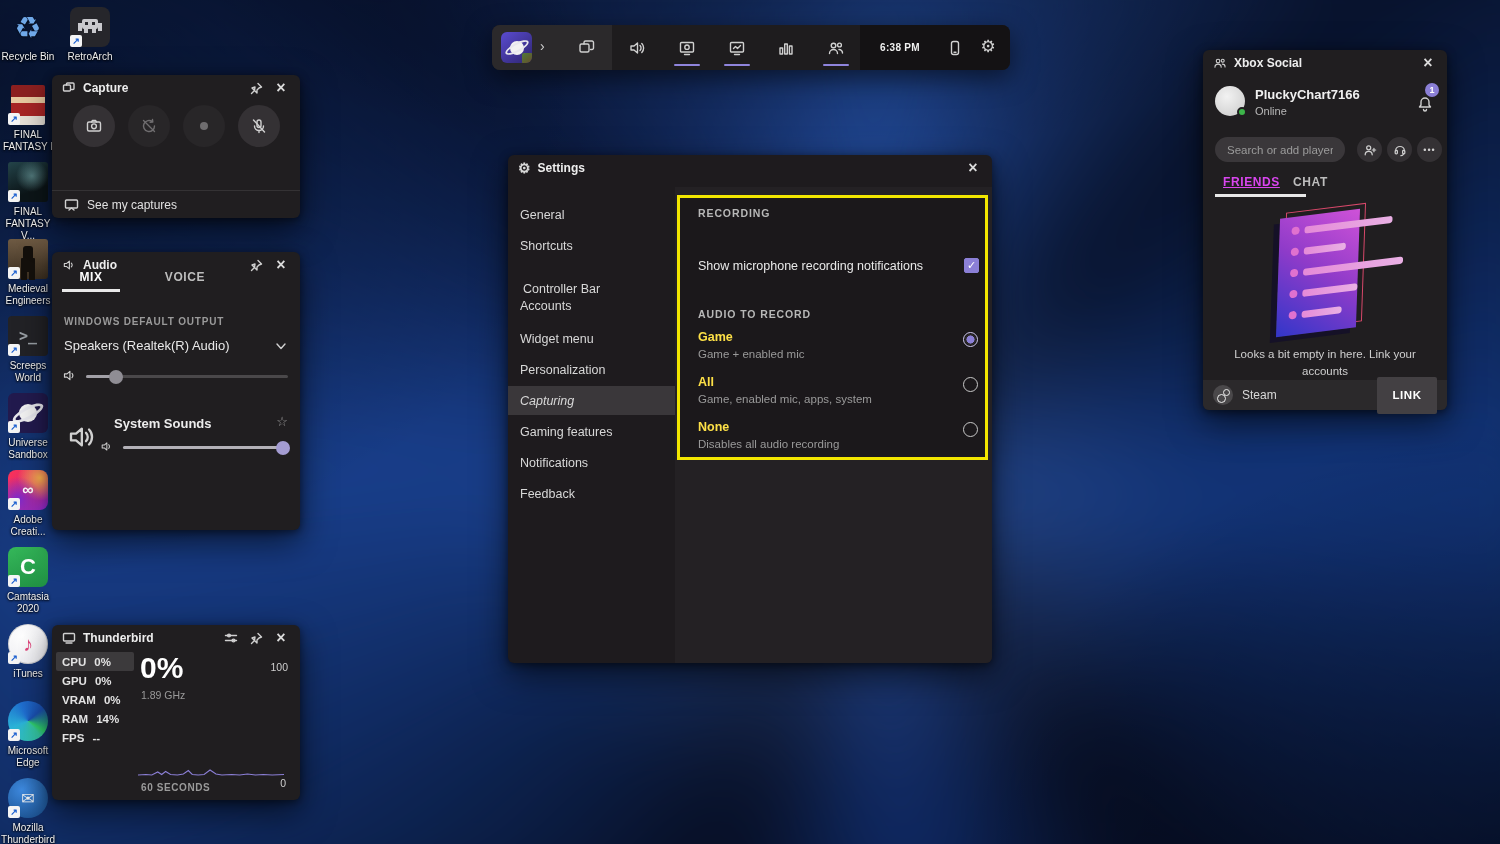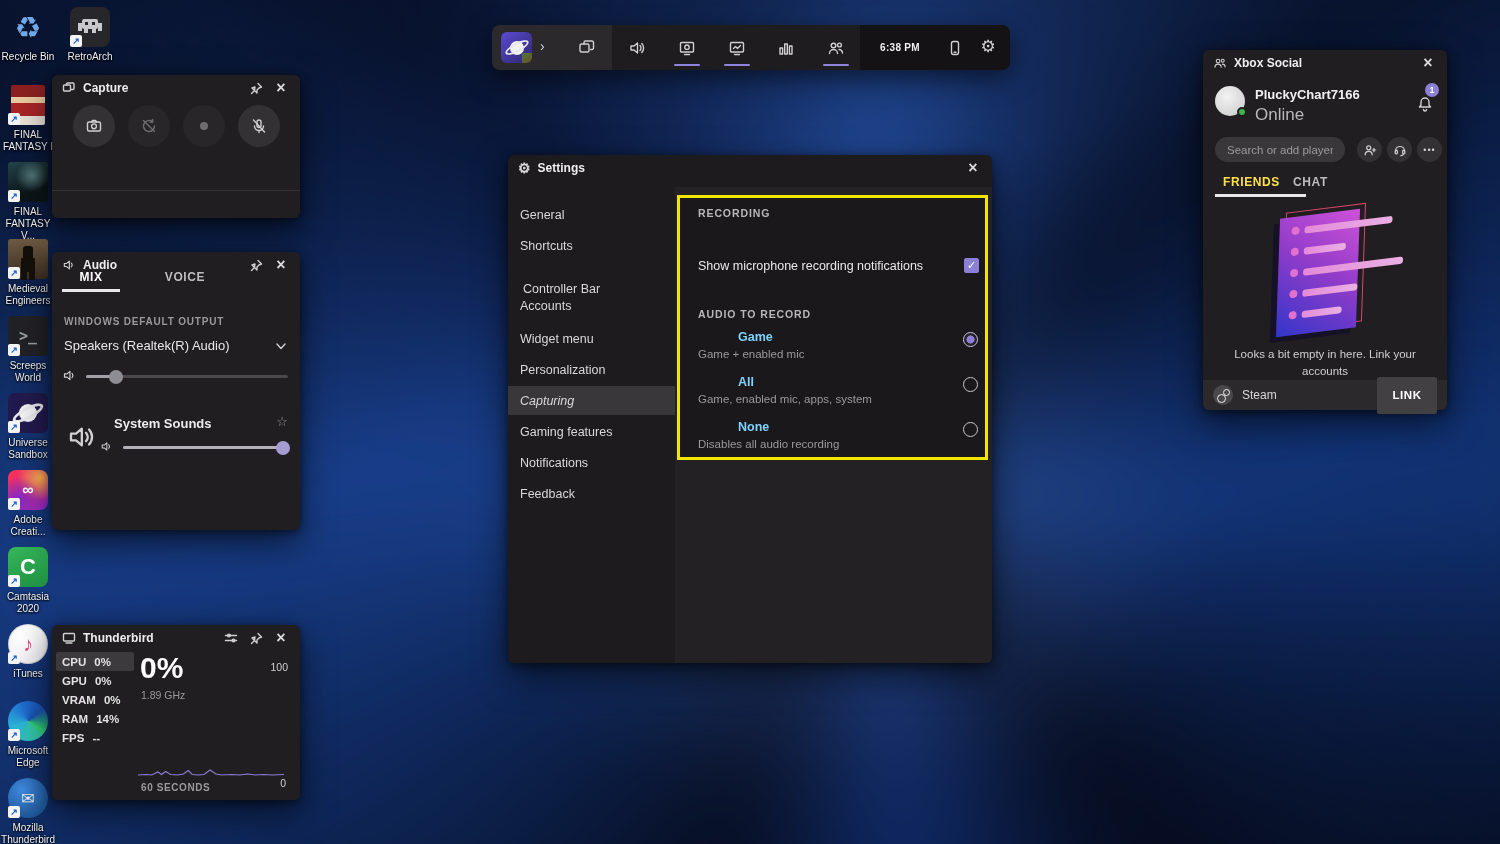--- a/index.html
+++ b/index.html
@@ -142,44 +142,44 @@
   .set-content { position:absolute; left:167px; top:32px; width:317px; height:476px; background:#242124; border-radius:0 0 6px 0; }
   .set-item { position:absolute; left:0; width:167px; height:29px; display:flex; align-items:center;
       padding-left:12px; font-size:12.5px; color:#d8d8d8; cursor:pointer; }
   .set-item.selected { background:#3a373a;font-style:italic; }
   .hlbox { position:absolute; left:2px; top:8px; width:311px; height:265px; border:3px solid #f2e600; background:#1b181b; }
   .sec-head { position:absolute; font-size:10.5px; letter-spacing:.9px; color:#b8b8b8; font-weight:bold; }
   .chk-row { position:absolute; left:18px; width:281px; display:flex; align-items:center; justify-content:space-between;
       font-size:12.5px; color:#e8e8e8; cursor:pointer; }
   .checkbox { width:15px; height:15px; border:1.6px solid #a8a8a8; border-radius:2px; background:transparent; }
   .checkbox.checked { background:#8b7fd6; border-color:#8b7fd6; color:#fff; font-size:11px; line-height:13px; text-align:center; }
-  .opt-title { position:absolute; left:18px; font-size:12.5px; font-weight:bold; color:#7dd3fc;margin-left:40px; }
+  .opt-title { position:absolute; left:18px; font-size:12.5px; font-weight:bold; color:#fde047; }
   .opt-desc { position:absolute; left:18px; font-size:11.5px; color:#9a9a9a; }
   .radio { position:absolute; left:283px; width:15px; height:15px; border:1.6px solid #c8c8c8; border-radius:50%; cursor:pointer; }
   .radio.selected { border-color:#cfc9ee; background:radial-gradient(circle, #8b7fd6 0 42%, #2a272a 46% 60%, transparent 61%); }
 
   
   .w-social { left:1203px; top:50px; width:244px; height:360px; }
   .soc-avatar { position:absolute; left:12px; top:36px; width:30px; height:30px; border-radius:50%;
       background:radial-gradient(circle at 40% 35%, #f2f2f2, #c9c9c9); cursor:pointer; }
   .soc-status-dot { position:absolute; right:-2px; bottom:-1px; width:10px; height:10px; border-radius:50%;
       background:#3db54a; border:2px solid #201e20; }
   .soc-gamertag { position:absolute; left:52px; top:37px; font-size:13px; font-weight:bold; color:#f0f0f0; }
-  .soc-presence { position:absolute; left:52px; top:55px; font-size:17px; color:#b8b8b8; }
+  .soc-presence { position:absolute; left:52px; top:55px; font-size:11px; color:#b8b8b8; }
   .soc-bell { position:absolute; right:14px; top:46px; cursor:pointer; }
   .soc-badge { position:absolute; right:8px; top:33px; min-width:14px; height:14px; border-radius:7px;
       background:#8b7fd6; color:#fff; font-size:9px; font-weight:bold; line-height:14px; text-align:center; padding:0 3px; }
   .soc-search { position:absolute; left:12px; top:87px; width:130px; height:25px; border-radius:13px;
       background:#3a373a; border:none; outline:none; color:#d8d8d8; font-size:11.5px; padding:0 12px;
       font-family:"Liberation Sans", sans-serif; }
   .soc-search::placeholder { color:#9b9b9b; }
   .soc-roundbtn { position:absolute; top:87px; width:25px; height:25px; border-radius:50%; background:#343134;
       display:flex; align-items:center; justify-content:center; cursor:pointer; color:#cfcfcf; }
   .soc-tab { position:absolute; top:125px; font-size:12px; font-weight:bold; letter-spacing:.6px; color:#bdbdbd; cursor:pointer; }
-  .soc-tab.active { color:#fde047; }
+  .soc-tab.active { color:#d946ef;text-decoration:underline; }
   .soc-tab-underline { position:absolute; left:12px; top:144px; width:91px; height:3px; background:#e8e8e8; }
   .illus-wrap { position:absolute; left:55px; top:156px; width:170px; height:132px; }
   .illus-outline { position:absolute; left:26px; top:2px; width:80px; height:118px; border:1.5px solid #d8486a;
       transform:skewY(-9deg) rotate(2deg); }
   .illus-board { position:absolute; left:20px; top:8px; width:80px; height:118px;
       background:linear-gradient(215deg, #cf52d8 0%, #8f3bc9 48%, #3136c9 100%);
       transform:skewY(-9deg) rotate(2deg); box-shadow:-6px 5px 0 rgba(20,16,40,.9); }
   .illus-row { position:absolute; left:12px; display:flex; align-items:center; gap:5px; }
   .illus-dot { width:8px; height:8px; border-radius:50%; background:#e071cf; flex:0 0 auto; }
   .illus-bar { height:7px; border-radius:3px; background:linear-gradient(90deg,#e58ad8,#e9b0e4); }
@@ -396,20 +396,27 @@
       </div>
       <div class="cap-btn cap-on">
         <svg width="18" height="18" viewBox="0 0 18 18">
             <rect class="ic" x="7" y="3" width="4" height="7.5" rx="2"></rect>
             <path class="ic" d="M4.5 9 a4.5 4.5 0 0 0 9 0 M9 13.5 V15.5"></path>
             <path class="ic" d="M3.5 3 L14.5 15"></path>
           </svg>
       </div>
     </div>
     <div class="cap-divider"></div>
+    <div class="cap-footer">
+      <svg width="15" height="15" viewBox="0 0 15 15">
+        <rect class="ic" x="1.5" y="3" width="12" height="8" rx="1"></rect>
+          <path class="ic" d="M5 13 l2.5 -2 l2.5 2"></path>
+      </svg>
+      <span>See my captures</span>
+    </div>
   </div>
 
   <div class="widget w-audio">
     <div class="wtitle">
       <svg width="14" height="14" viewBox="0 0 18 18">
         <path class="ic" d="M3 7 H6 L9.5 4 V14 L6 11 H3 Z"></path>
           <path class="ic" d="M12 6.5 a3.5 3.5 0 0 1 0 5"></path>
       </svg>
       <span>Audio</span>
       <span class="wt-spacer"></span>

